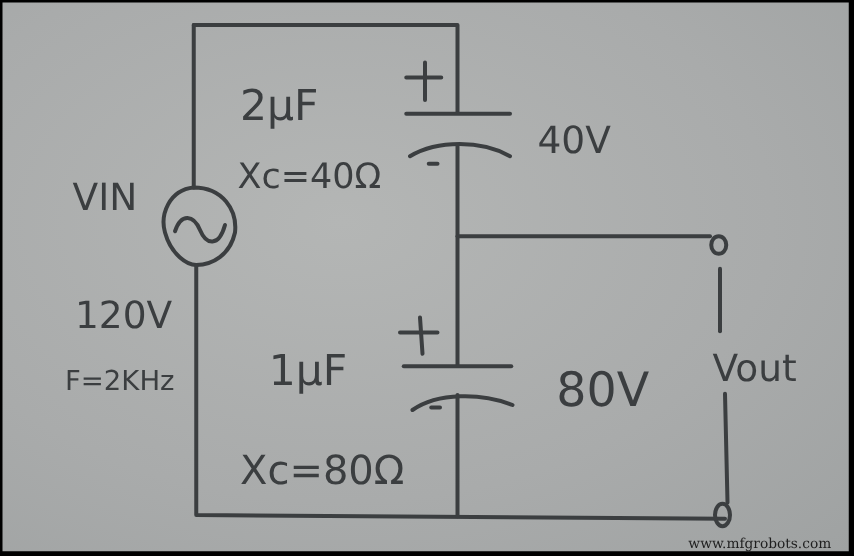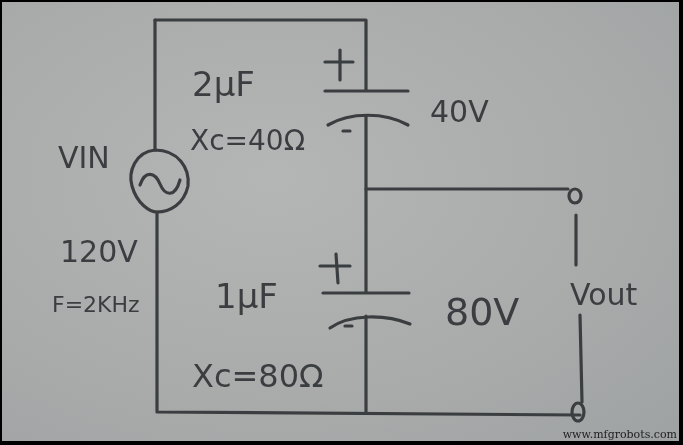--- a/index.html
+++ b/index.html
@@ -3,21 +3,21 @@
 <meta charset="utf-8">
 <style>
   html, body { margin: 0; padding: 0; }
   body { width: 683px; height: 445px; background: #000; overflow: hidden; position: relative; }
   .photo {
     position: absolute; left: 2px; top: 2px; width: 677px; height: 439px;
     background: radial-gradient(ellipse at 40% 40%, #b4b6b5 0%, #a9abab 60%, #9fa2a2 100%);
   }
   svg.circuit { position: absolute; left: 0; top: 0; }
   .hand { font-family: "DejaVu Sans", sans-serif; fill: #3b3e40; }
-  .wm { position: absolute; right: 6px; bottom: 4px; font-family: "DejaVu Serif", serif; font-size: 11px; color: #1e1e1e; }
+  .wm { position: absolute; right: 18px; bottom: 4px; font-family: "DejaVu Serif", serif; font-size: 11px; color: #1e1e1e; }
 </style>
 </head>
 <body>
 
 <div class="photo"></div>
 
 <svg class="circuit" width="683" height="445" viewBox="0 0 683 445">
   <g stroke="#3b3e40" stroke-width="3.2" fill="none" stroke-linecap="round" stroke-linejoin="round">
 
     <path d="M155 20 L155 150"></path>

